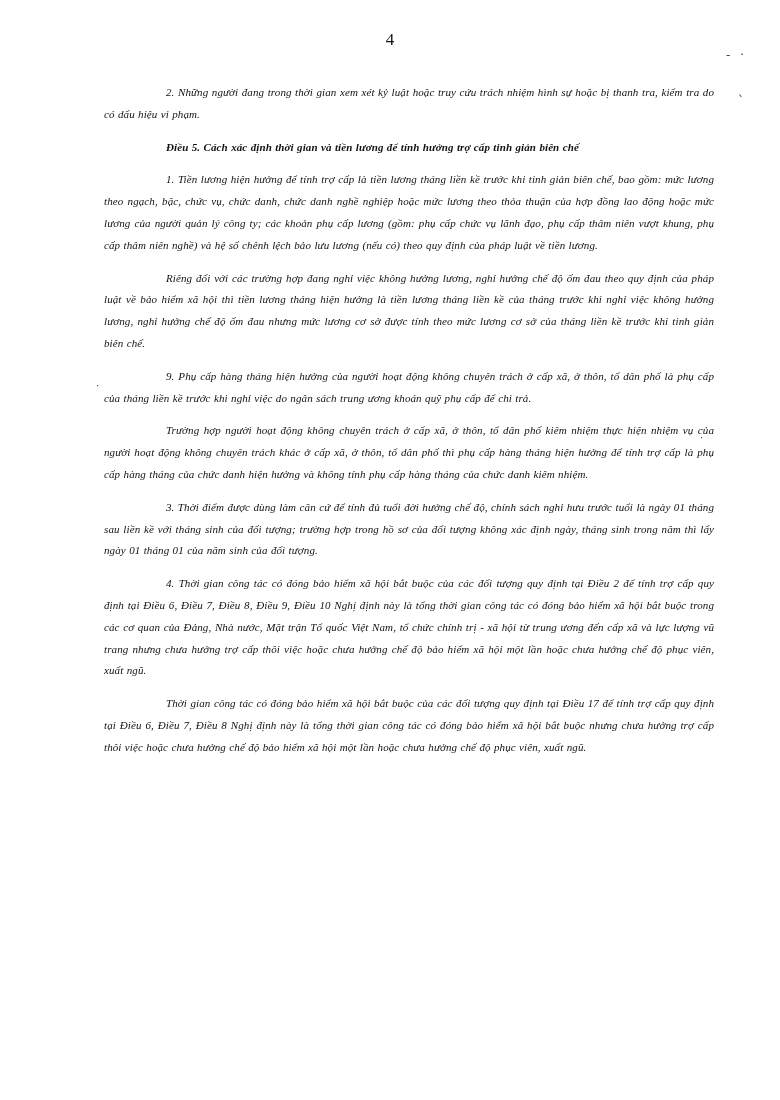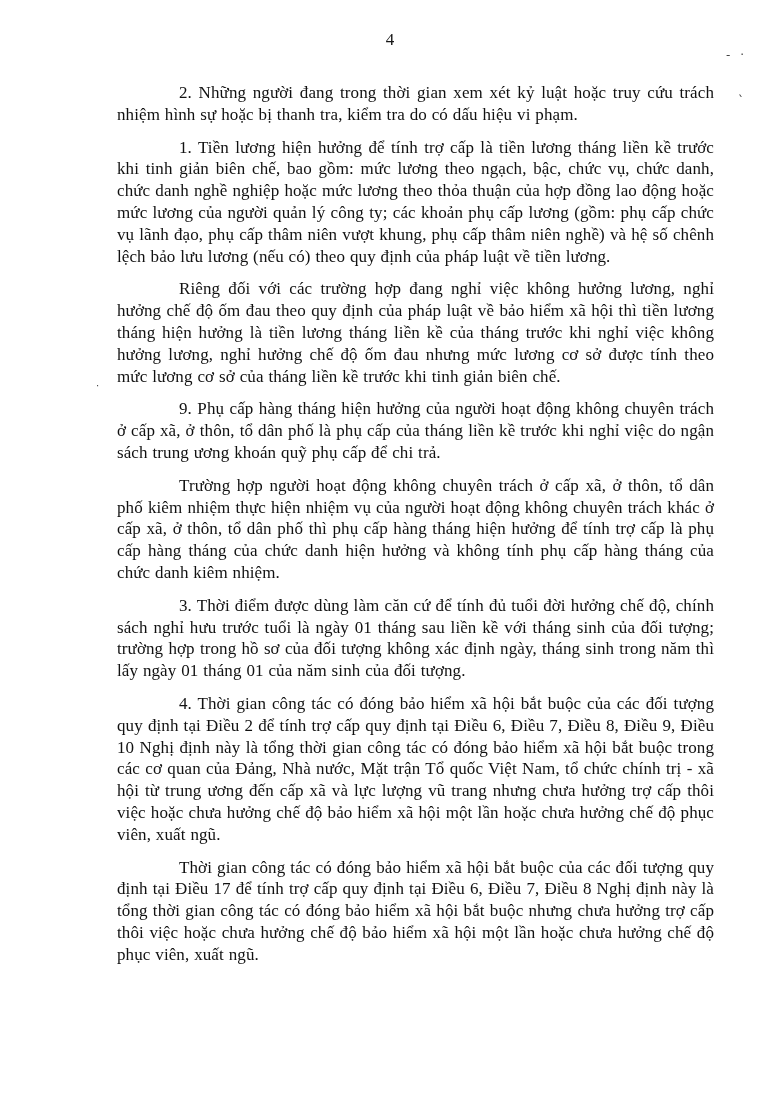--- a/index.html
+++ b/index.html
@@ -25,27 +25,28 @@
     font-size: 17px;
     color: #161616;
   }
   .content {
     position: absolute;
     top: 82px;
     left: 103px;
     width: 611px;
   }
   .para {
-    margin: 0 0 11px 14px;
-    font-size: 17px;
+    margin: 0 0 11px 1px;
+    font-size: 11px;
     line-height: 21.8px;
     text-align: justify;
     text-indent: 62px;
     letter-spacing: 0.1px;
     word-spacing: 0.5px;
+    font-style: italic;
   }
   .para.heading {
     font-weight: bold;
   }
   .scan-mark {
     position: absolute;
     color: #444444;
     font-size: 12px;
     font-family: "DejaVu Sans", sans-serif;
   }
@@ -62,20 +63,21 @@
   <div class="page-number">4</div>
 
   <span class="scan-mark mark-dash-dot">- ·</span>
   <span class="scan-mark mark-grave">`</span>
   <span class="scan-mark mark-left-dot">·</span>
   <span class="scan-mark mark-right-dot">·</span>
 
   <div class="content">
     <p class="para">2. Những người đang trong thời gian xem xét kỷ luật hoặc truy cứu trách nhiệm hình sự hoặc bị thanh tra, kiểm tra do có dấu hiệu vi phạm.</p>
 
+    <p class="para heading">Điều 5. Cách xác định thời gian và tiền lương để tính hưởng trợ cấp tinh giản biên chế</p>
 
     <p class="para">1. Tiền lương hiện hưởng để tính trợ cấp là tiền lương tháng liền kề trước khi tinh giản biên chế, bao gồm: mức lương theo ngạch, bậc, chức vụ, chức danh, chức danh nghề nghiệp hoặc mức lương theo thỏa thuận của hợp đồng lao động hoặc mức lương của người quản lý công ty; các khoản phụ cấp lương (gồm: phụ cấp chức vụ lãnh đạo, phụ cấp thâm niên vượt khung, phụ cấp thâm niên nghề) và hệ số chênh lệch bảo lưu lương (nếu có) theo quy định của pháp luật về tiền lương.</p>
 
     <p class="para">Riêng đối với các trường hợp đang nghỉ việc không hưởng lương, nghỉ hưởng chế độ ốm đau theo quy định của pháp luật về bảo hiểm xã hội thì tiền lương tháng hiện hưởng là tiền lương tháng liền kề của tháng trước khi nghỉ việc không hưởng lương, nghỉ hưởng chế độ ốm đau nhưng mức lương cơ sở được tính theo mức lương cơ sở của tháng liền kề trước khi tinh giản biên chế.</p>
 
     <p class="para">9. Phụ cấp hàng tháng hiện hưởng của người hoạt động không chuyên trách ở cấp xã, ở thôn, tổ dân phố là phụ cấp của tháng liền kề trước khi nghỉ việc do ngân sách trung ương khoán quỹ phụ cấp để chi trả.</p>
 
     <p class="para">Trường hợp người hoạt động không chuyên trách ở cấp xã, ở thôn, tổ dân phố kiêm nhiệm thực hiện nhiệm vụ của người hoạt động không chuyên trách khác ở cấp xã, ở thôn, tổ dân phố thì phụ cấp hàng tháng hiện hưởng để tính trợ cấp là phụ cấp hàng tháng của chức danh hiện hưởng và không tính phụ cấp hàng tháng của chức danh kiêm nhiệm.</p>
 
     <p class="para">3. Thời điểm được dùng làm căn cứ để tính đủ tuổi đời hưởng chế độ, chính sách nghỉ hưu trước tuổi là ngày 01 tháng sau liền kề với tháng sinh của đối tượng; trường hợp trong hồ sơ của đối tượng không xác định ngày, tháng sinh trong năm thì lấy ngày 01 tháng 01 của năm sinh của đối tượng.</p>

